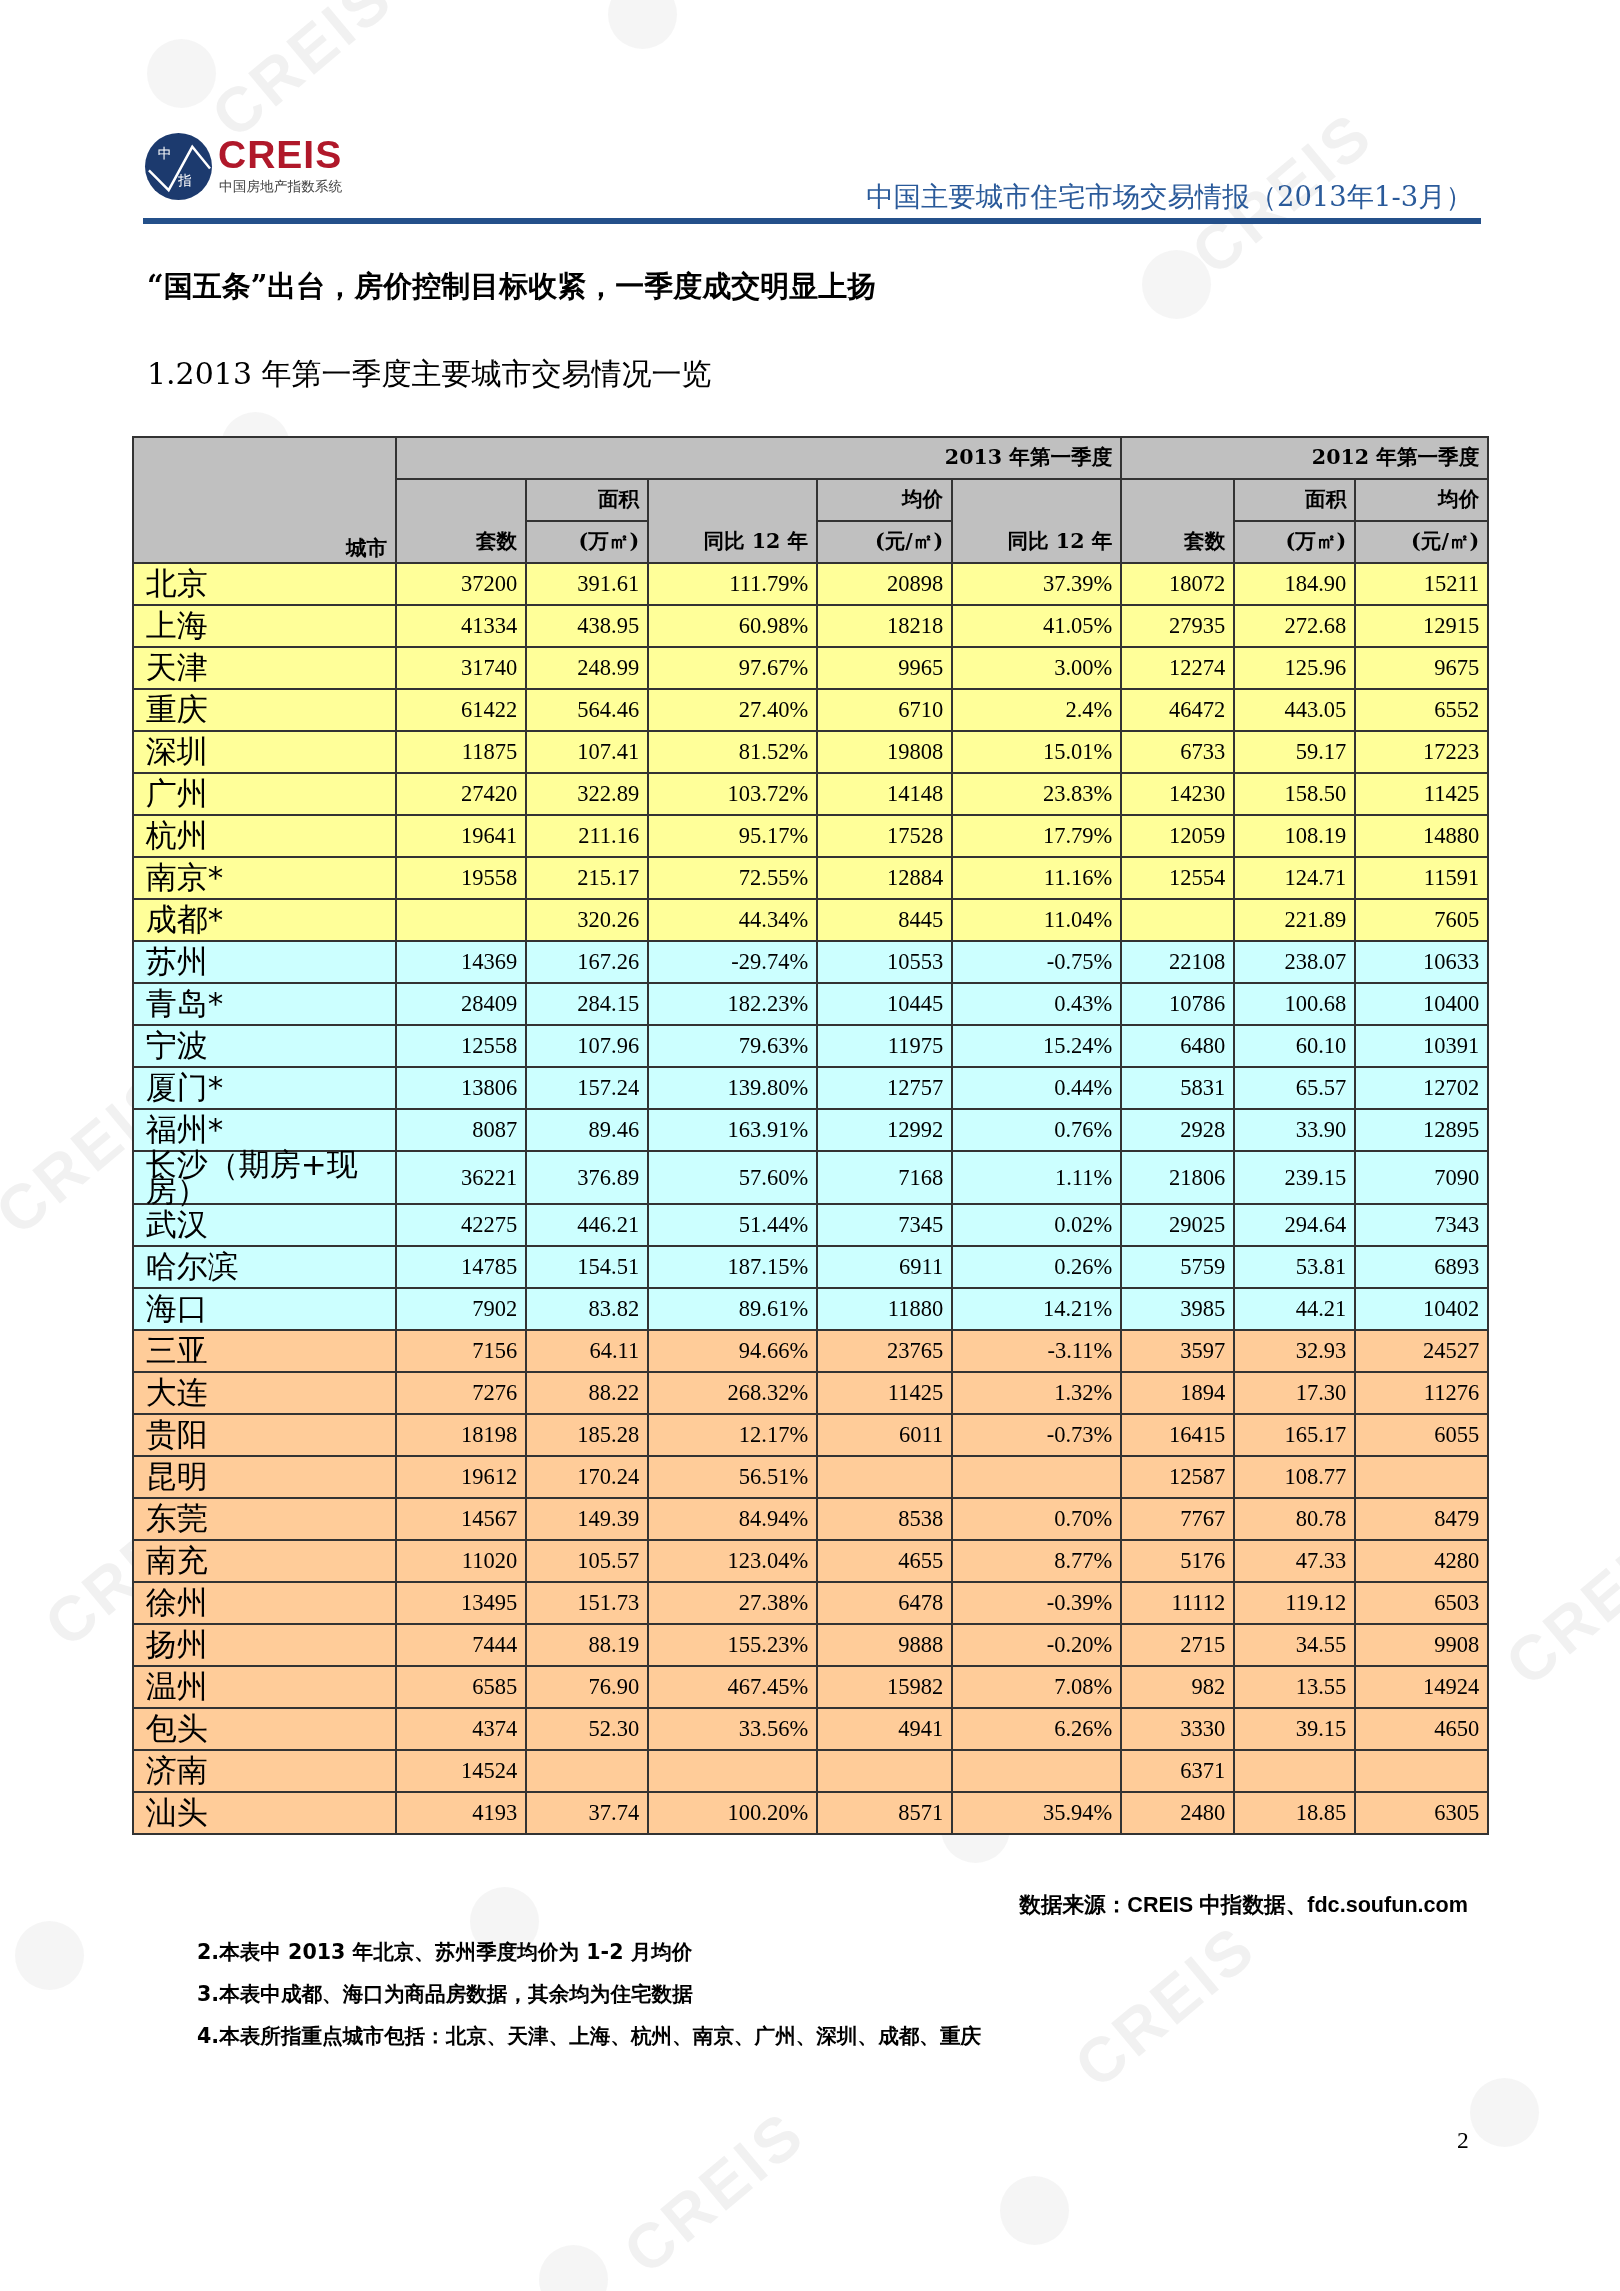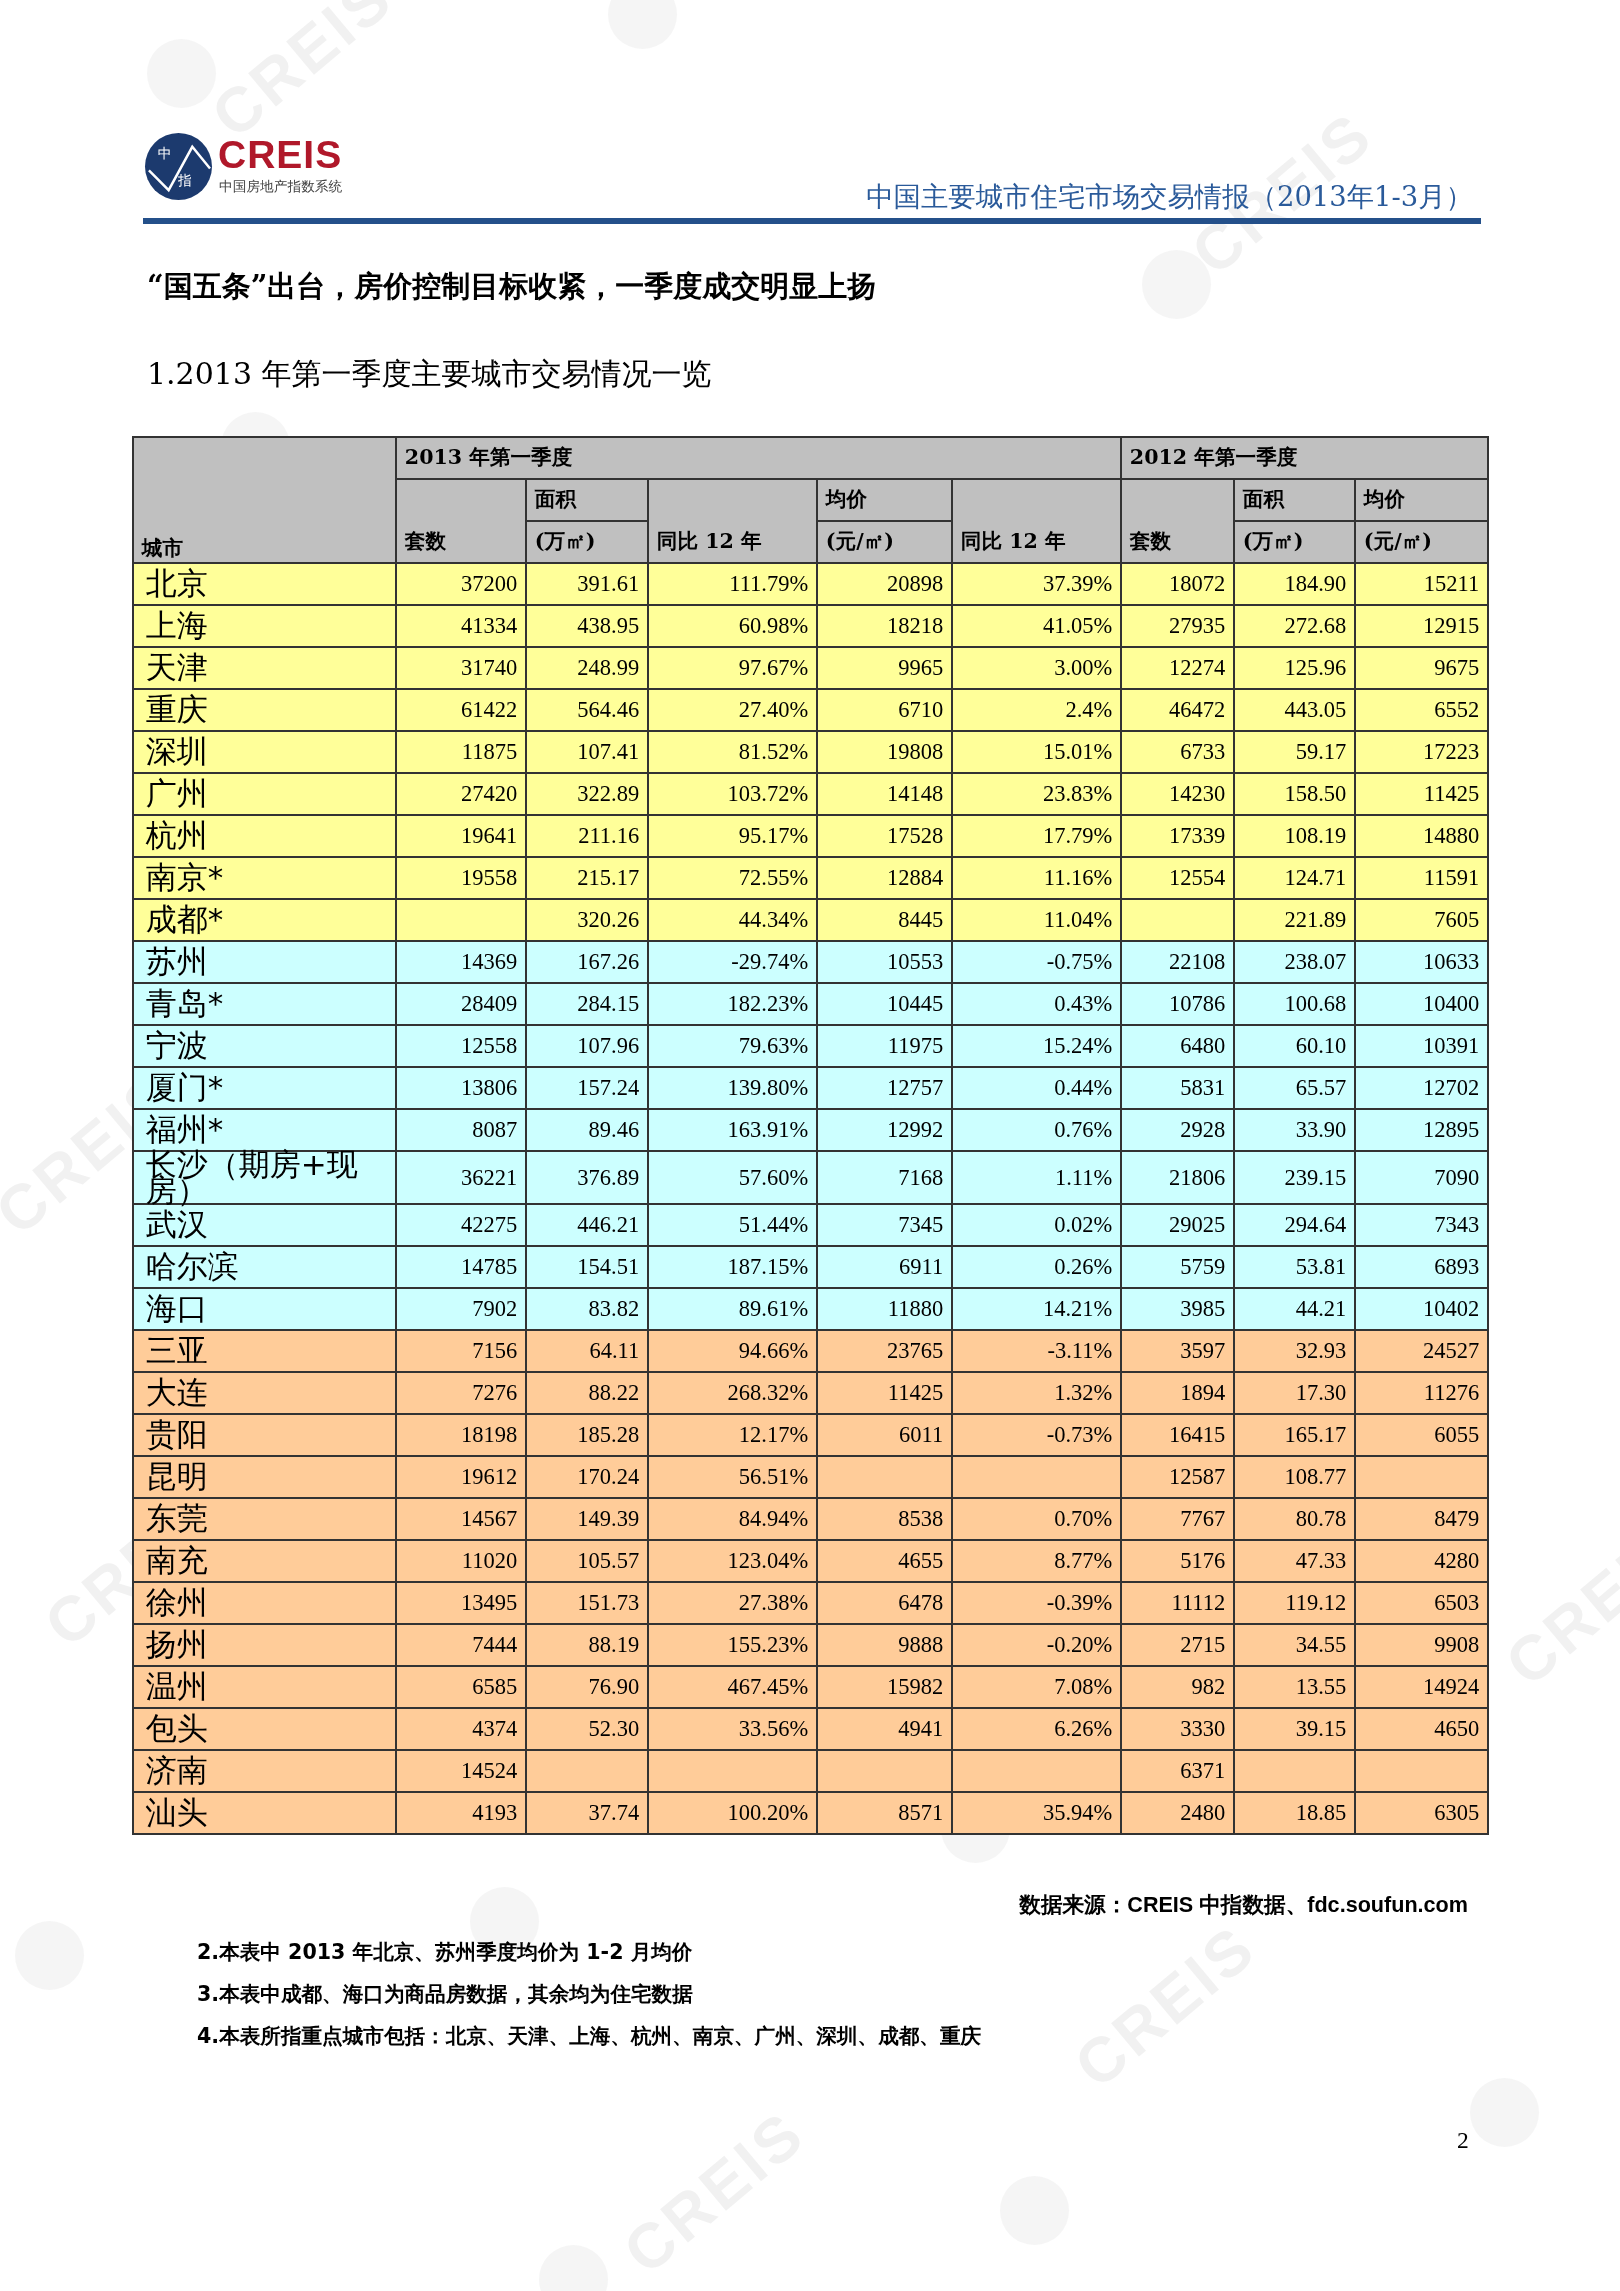--- a/index.html
+++ b/index.html
@@ -19,21 +19,21 @@
 
   .header-title { position: absolute; right: 147px; top: 180px; font-size: 27.4px; color: #2a5a9a; white-space: nowrap; line-height: 33px; }
   .header-rule { position: absolute; left: 143px; top: 218px; width: 1338px; height: 5.9px; background: #24508a; }
 
   .headline { position: absolute; left: 147px; top: 267px; font-size: 29px; font-weight: bold; line-height: 39px; white-space: nowrap; }
   .section-title { position: absolute; left: 147px; top: 354px; font-size: 30px; line-height: 39px; white-space: nowrap; }
 
   table.data { position: absolute; left: 132px; top: 436px; border-collapse: collapse; table-layout: fixed; width: 1354px; }
   table.data td, table.data th { border: 2px solid #333; padding: 0 7.8px; height: 40px; font-size: 22.5px; line-height: 25.5px;
                                  font-family: "Liberation Serif", serif; font-weight: normal; }
-  table.data th { background: #c0c0c0; text-align: left; font-family: "DejaVu Serif", serif; font-weight: bold; font-size: 20.6px; }
+  table.data th { background: #c0c0c0; text-align: right; font-family: "DejaVu Serif", serif; font-weight: bold; font-size: 20.6px; }
   table.data td.num { text-align: right; }
   table.data td.city { text-align: left; font-family: "DejaVu Sans", sans-serif; font-size: 31px; padding-left: 11.8px; }
   tr.g-yellow td { background: #ffff99; }
   tr.g-cyan td { background: #ccffff; }
   tr.g-orange td { background: #ffcc99; }
 
   .source { position: absolute; right: 152px; top: 1890px; font-family: "Liberation Sans", sans-serif; font-weight: bold; font-size: 21.6px; white-space: nowrap; }
   .notes { position: absolute; left: 147px; top: 1931px; font-family: "DejaVu Sans", sans-serif; font-weight: bold; font-size: 20.6px; line-height: 42px; }
   .notes .note { white-space: nowrap; }
   .notes .indent { padding-left: 50px; }
@@ -194,21 +194,21 @@
         <td class="num">158.50</td>
         <td class="num">11425</td>
       </tr>
       <tr class="g-yellow">
         <td class="city">杭州</td>
         <td class="num">19641</td>
         <td class="num">211.16</td>
         <td class="num">95.17%</td>
         <td class="num">17528</td>
         <td class="num">17.79%</td>
-        <td class="num">17339</td>
+        <td class="num">12059</td>
         <td class="num">108.19</td>
         <td class="num">14880</td>
       </tr>
       <tr class="g-yellow">
         <td class="city">南京*</td>
         <td class="num">19558</td>
         <td class="num">215.17</td>
         <td class="num">72.55%</td>
         <td class="num">12884</td>
         <td class="num">11.16%</td>

